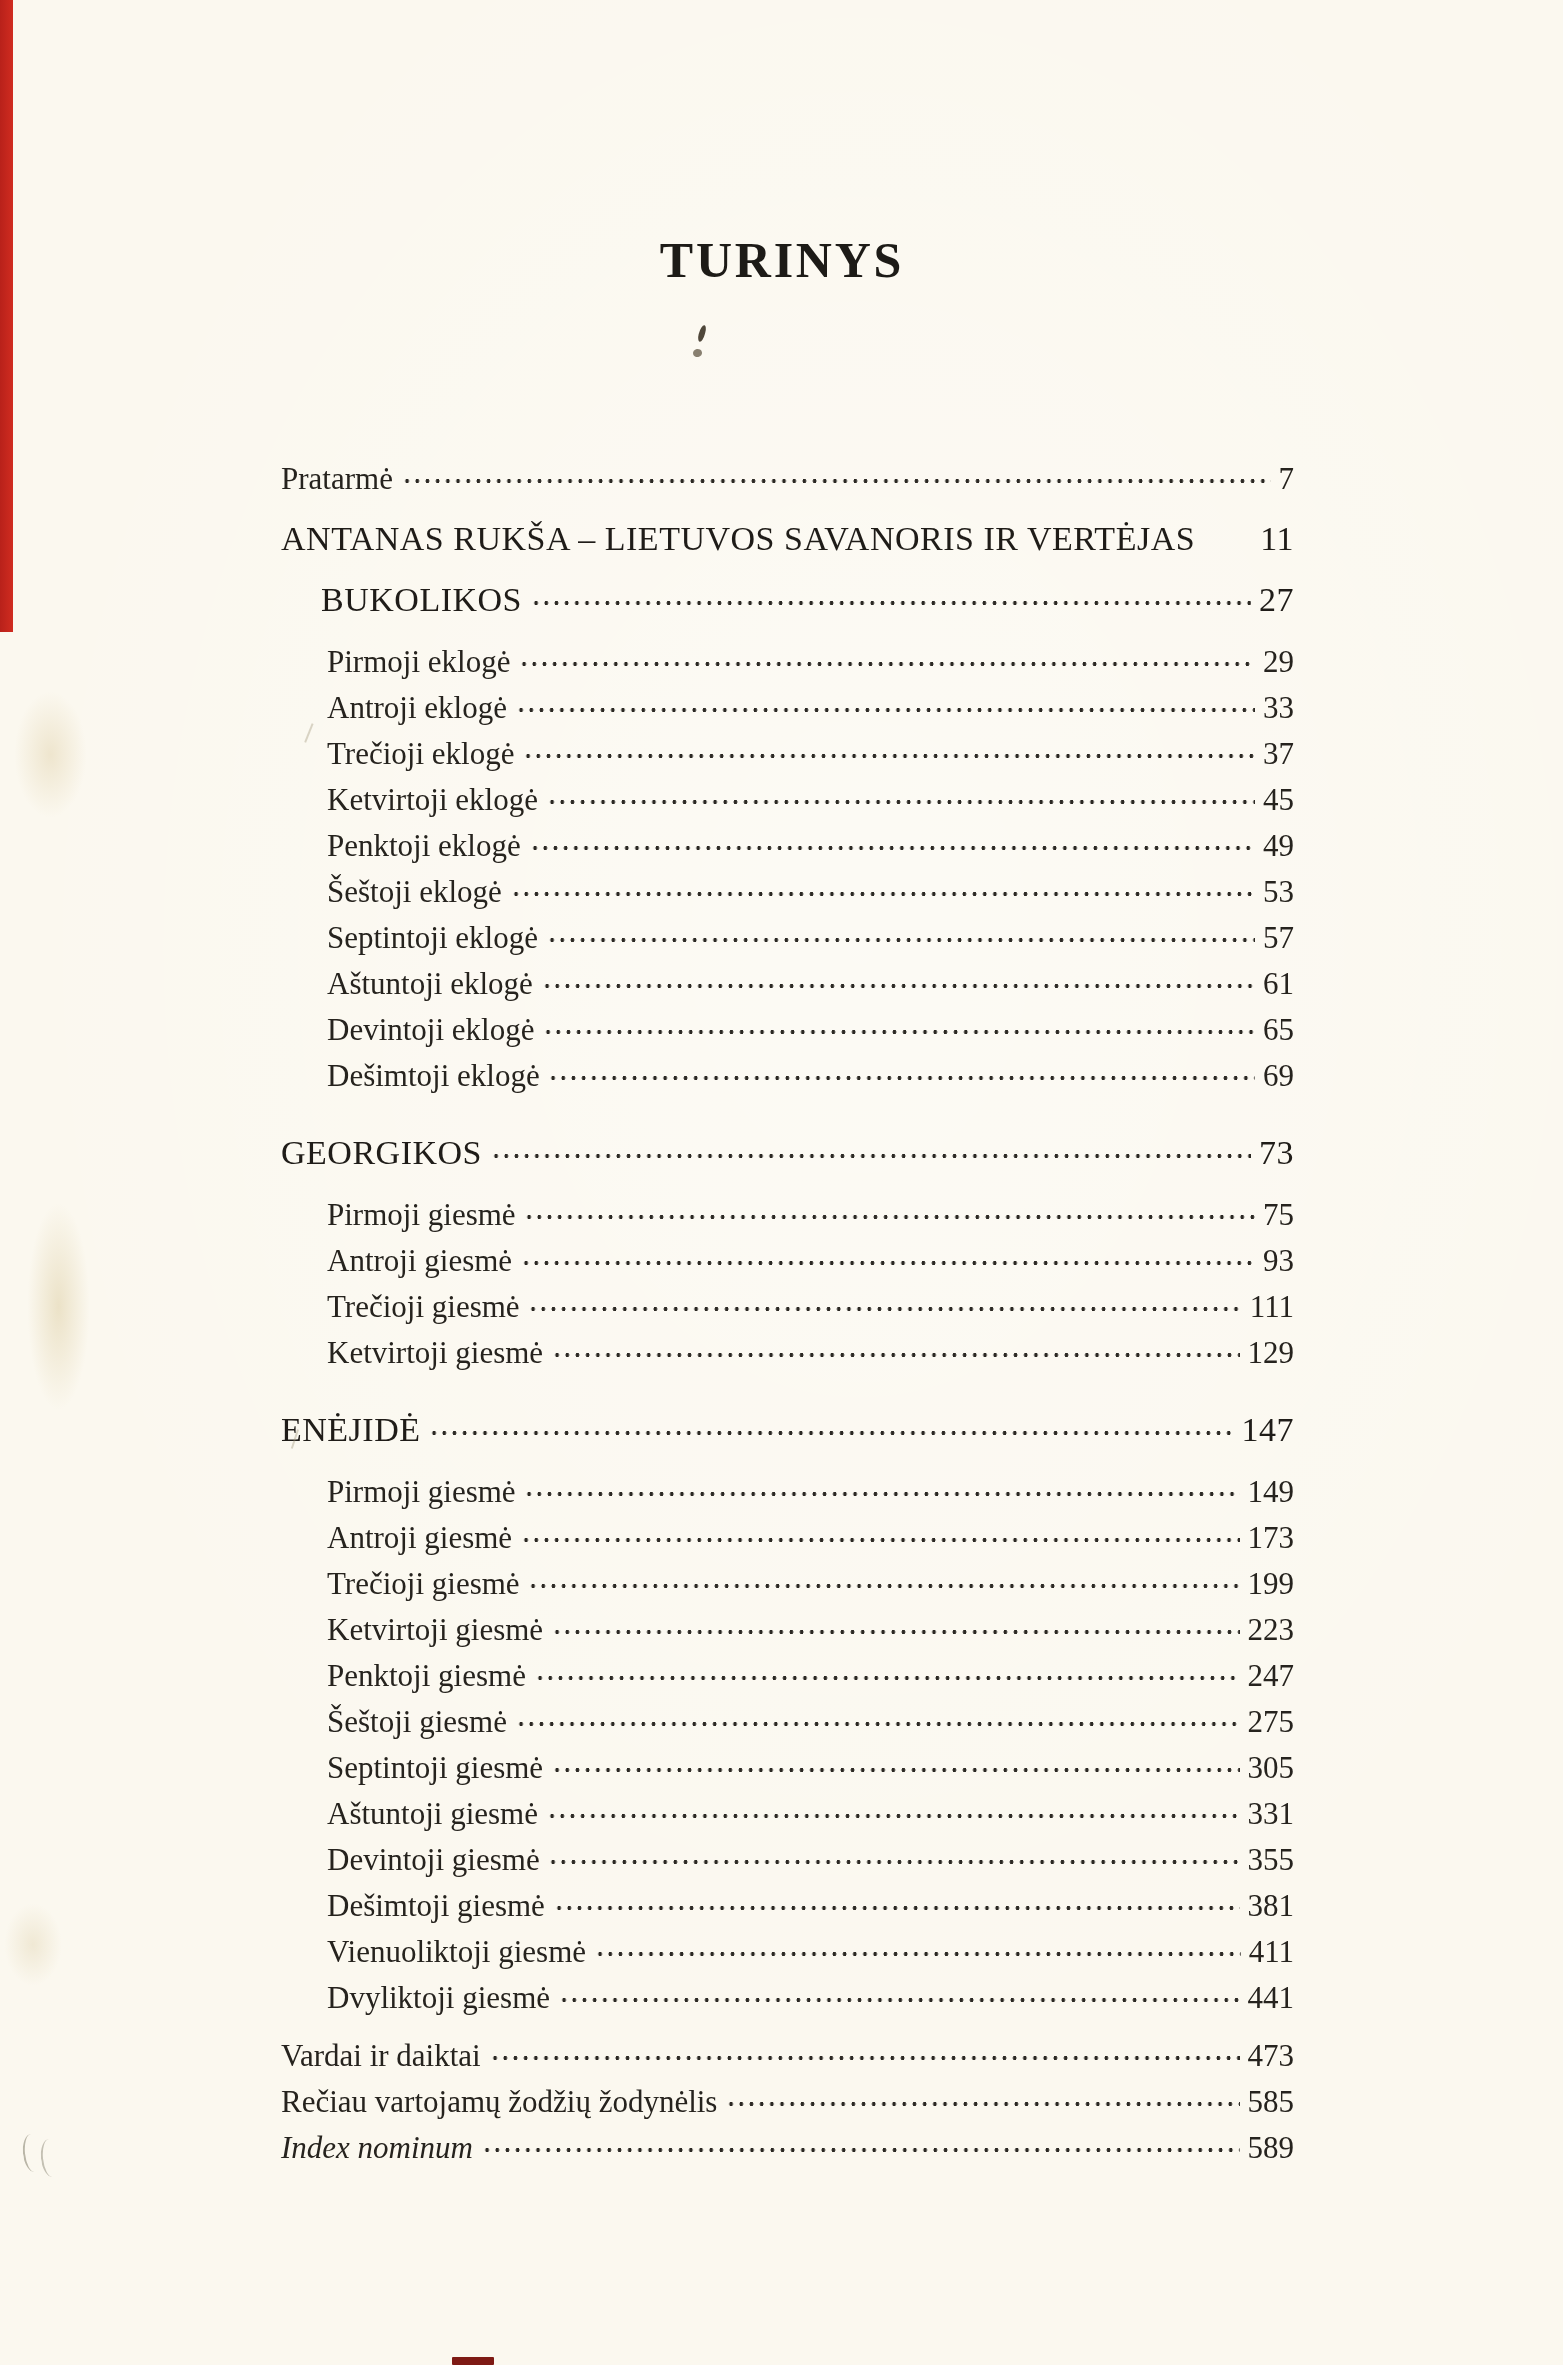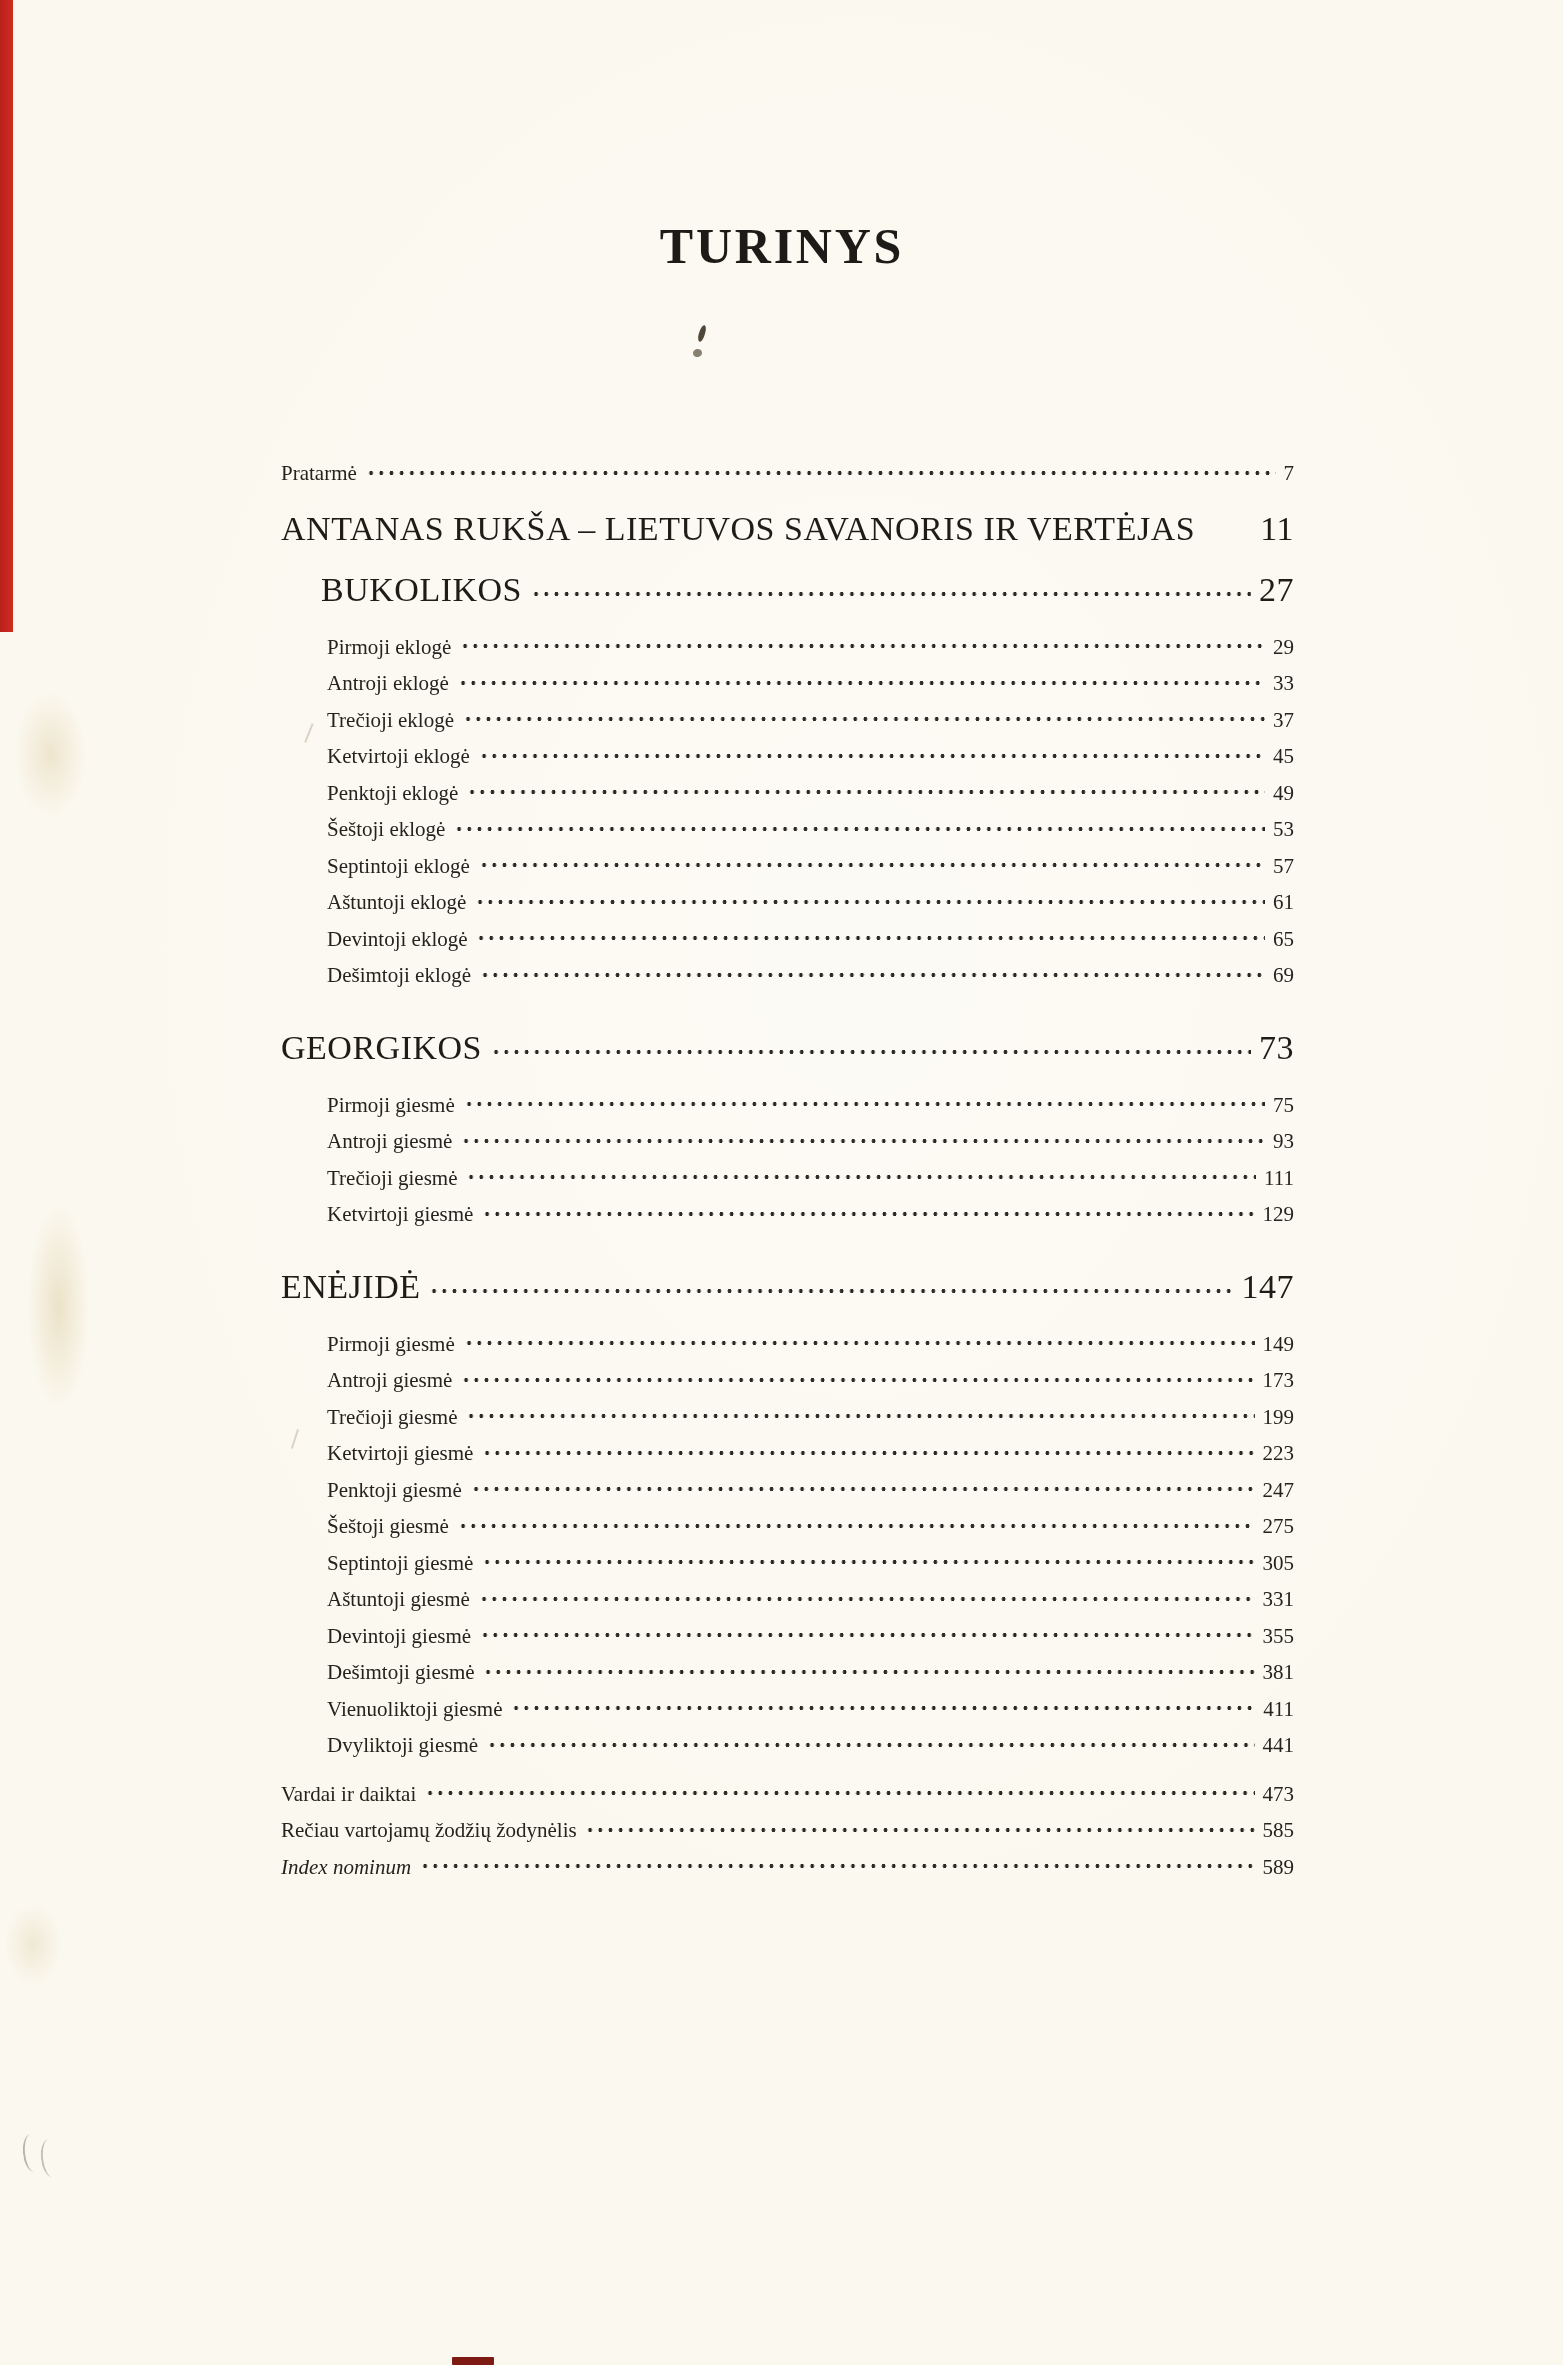--- a/index.html
+++ b/index.html
@@ -16,21 +16,21 @@
     width: 1564px;
     height: 2366px;
     background:
       radial-gradient(ellipse 1168px 1557px at 55% 40%, rgba(255,255,255,0.35), rgba(0,0,0,0) 75%),
       #fbf8ef;
   }
 
   
   .title {
     position: absolute;
-    top: 183px;
+    top: 197px;
     left: 0;
     right: 0;
     text-align: center;
     font-size: 50px;
     letter-spacing: 0.055em;
     color: #1d1b17;
     white-space: pre;
   }
 
   
@@ -48,21 +48,21 @@
   .toc {
     position: absolute;
     left: 281px;
     top: 454px;
     width: 1013px;
   }
   .row {
     display: flex;
     align-items: baseline;
     margin-top: 15px;
-    font-size: 21px;
+    font-size: 31px;
     line-height: 1;
     color: #26231e;
   }
   .row .label { white-space: pre; }
   .row.indent .label { padding-left: 46px; }
   .leader {
     flex: 1 1 auto;
     height: 17.5px;
     margin: 0 2.9px 0 8.8px;
     background-image: radial-gradient(circle, #2b2823 1.8px, rgba(0,0,0,0) 2px);

